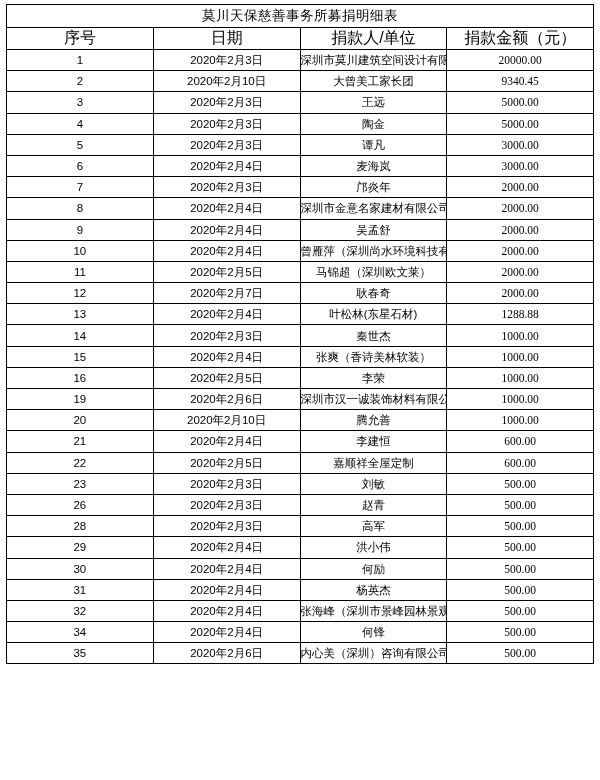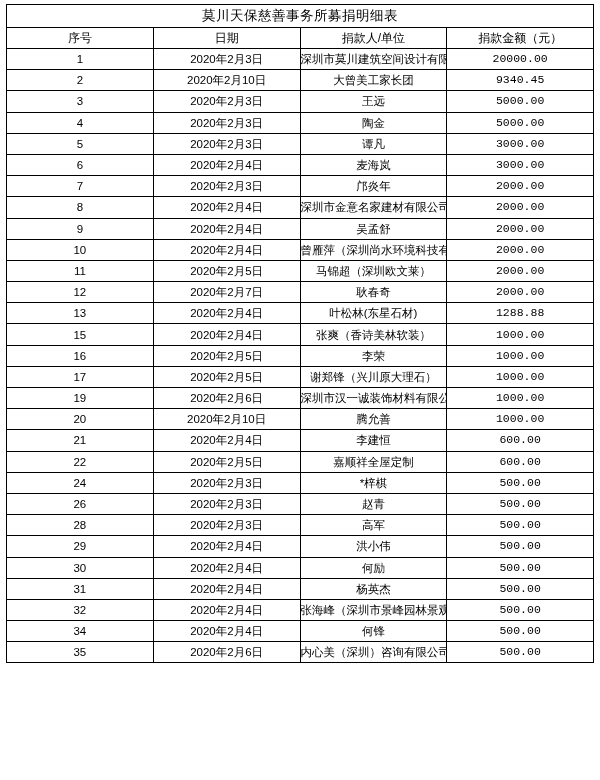--- a/index.html
+++ b/index.html
@@ -34,36 +34,36 @@
     font-weight: normal;
   }
   .title-cell {
     height: 22px;
     font-size: 13.5px;
     font-weight: bold;
     letter-spacing: 0.5px;
   }
   .header-row td {
     height: 20px;
-    font-size: 12px;
+    font-size: 16px;
     font-weight: bold;
     background: #ffffff;
   }
   .data-row td {
     height: 20.2px;
     font-size: 11.5px;
     line-height: 20px;
     white-space: nowrap;
     overflow: hidden;
   }
   .col-idx { width: 44px; }
   .col-date { width: 122px; }
   .col-name { width: 300px; }
   .col-amt { width: 122px; }
-  .amt { font-family: Liberation Mono, monospace; }
+  .amt { font-family: Liberation Serif, serif; }
 </style>
 </head>
 <body>
 
 <div class="sheet">
   <table class="donation-table">
     <tbody>
       <tr>
         <td class="title-cell" colspan="4">莫川天保慈善事务所募捐明细表</td>
       </tr>
@@ -146,35 +146,35 @@
         <td>耿春奇</td>
         <td class="amt">2000.00</td>
       </tr>
       <tr class="data-row">
         <td>13</td>
         <td>2020年2月4日</td>
         <td>叶松林(东星石材)</td>
         <td class="amt">1288.88</td>
       </tr>
       <tr class="data-row">
+        <td>14</td>
+        <td>2020年2月3日</td>
+        <td>秦世杰</td>
+        <td class="amt">1000.00</td>
+      </tr>
+      <tr class="data-row">
         <td>15</td>
         <td>2020年2月4日</td>
         <td>张爽（香诗美林软装）</td>
         <td class="amt">1000.00</td>
       </tr>
       <tr class="data-row">
         <td>16</td>
         <td>2020年2月5日</td>
         <td>李荣</td>
-        <td class="amt">1000.00</td>
-      </tr>
-      <tr class="data-row">
-        <td>17</td>
-        <td>2020年2月5日</td>
-        <td>谢郑锋（兴川原大理石）</td>
         <td class="amt">1000.00</td>
       </tr>
       <tr class="data-row">
         <td>19</td>
         <td>2020年2月6日</td>
         <td>深圳市汉一诚装饰材料有限公司</td>
         <td class="amt">1000.00</td>
       </tr>
       <tr class="data-row">
         <td>20</td>
@@ -188,23 +188,23 @@
         <td>李建恒</td>
         <td class="amt">600.00</td>
       </tr>
       <tr class="data-row">
         <td>22</td>
         <td>2020年2月5日</td>
         <td>嘉顺祥全屋定制</td>
         <td class="amt">600.00</td>
       </tr>
       <tr class="data-row">
-        <td>24</td>
-        <td>2020年2月3日</td>
-        <td>*梓棋</td>
+        <td>23</td>
+        <td>2020年2月3日</td>
+        <td>刘敏</td>
         <td class="amt">500.00</td>
       </tr>
       <tr class="data-row">
         <td>26</td>
         <td>2020年2月3日</td>
         <td>赵青</td>
         <td class="amt">500.00</td>
       </tr>
       <tr class="data-row">
         <td>28</td>

